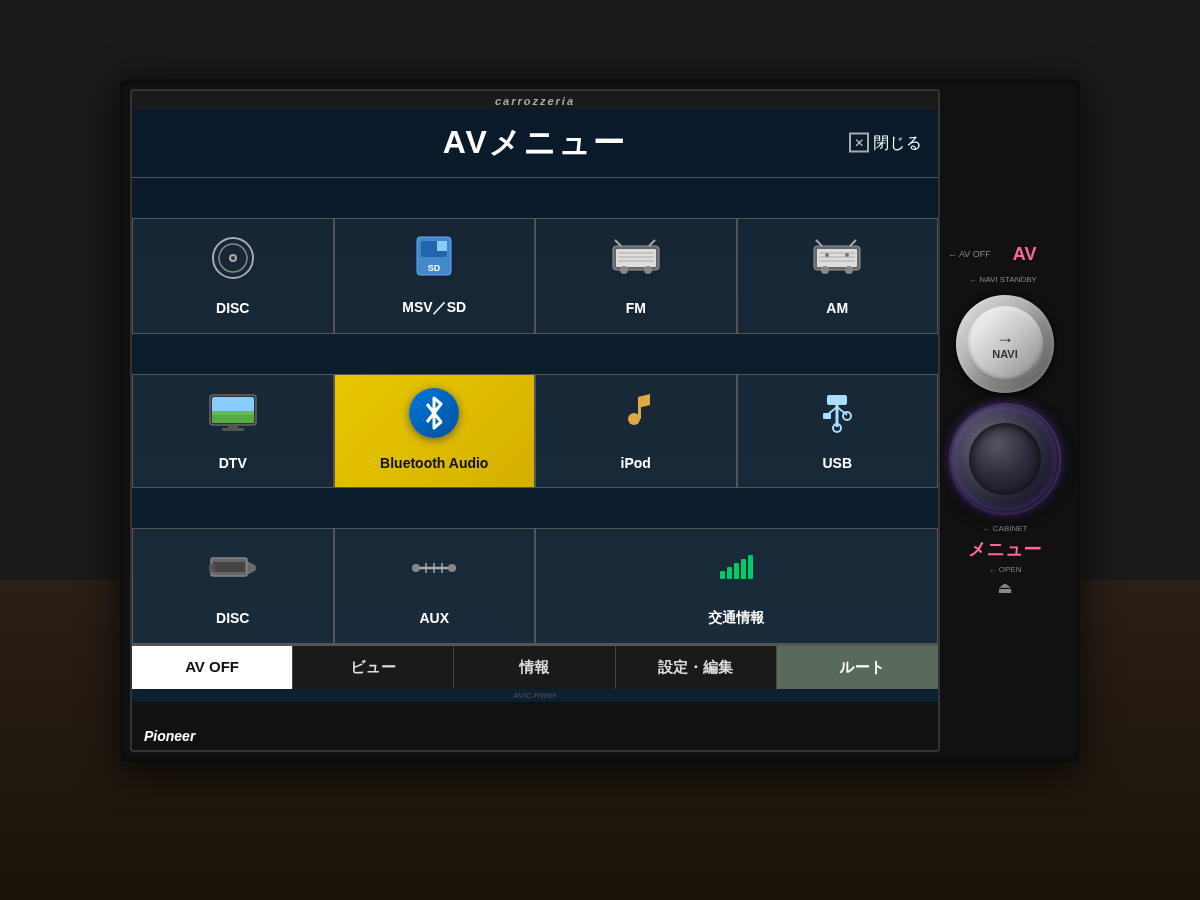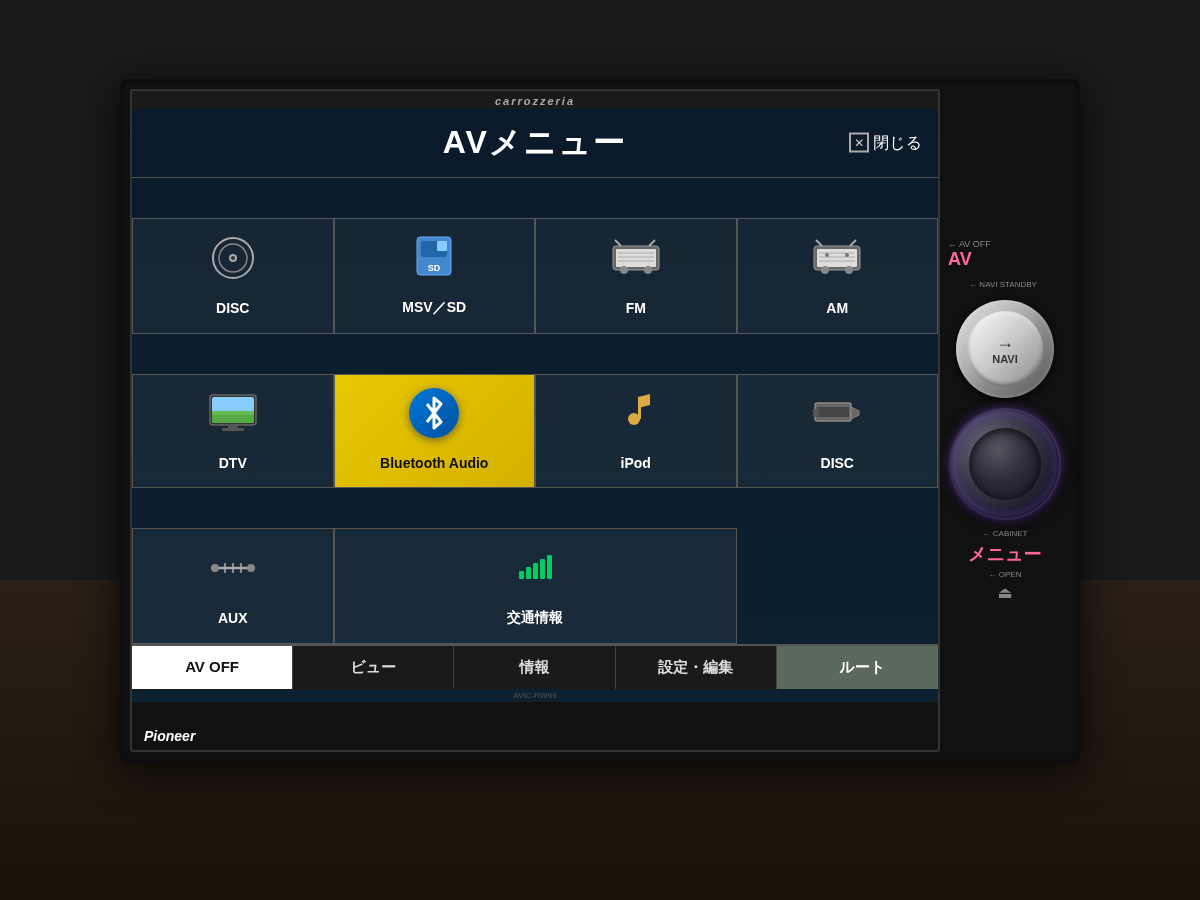--- a/index.html
+++ b/index.html
@@ -192,24 +192,24 @@
       display: flex;
       flex-direction: column;
       align-items: center;
       padding: 8px;
       gap: 10px;
       background: #111;
     }
 
     .right-top-area {
       display: flex;
-      flex-direction: column;
-      align-items: flex-start;
+      flex-direction: row;
+      align-items: center;
       width: 100%;
-      gap: 0;
+      gap: 18px;
     }
 
     .av-label {
       color: #ff6699;
       font-size: 18px;
       font-weight: bold;
       text-align: right;
       padding-right: 4px;
     }
     .av-off-label {
@@ -487,20 +487,36 @@
             <svg width="40" height="44" viewBox="0 0 40 44">
 
               <path d="M22 6 L34 3 L34 14 L22 17 Z" fill="#ddaa44"></path>
               <circle cx="18" cy="28" r="6" fill="#ddaa44"></circle>
               <rect x="22" y="8" width="3" height="20" fill="#ddaa44"></rect>
             </svg>
           </div>
           <span class="cell-label">iPod</span>
         </div>
 
+        <div class="menu-cell">
+          <div class="icon-container">
+            <svg width="40" height="44" viewBox="0 0 40 44">
+
+              <line x1="20" y1="4" x2="20" y2="36" stroke="#aaddff" stroke-width="3"></line>
+              <rect x="10" y="4" width="20" height="10" rx="2" fill="#aaddff"></rect>
+
+              <line x1="20" y1="16" x2="10" y2="24" stroke="#aaddff" stroke-width="2"></line>
+              <line x1="20" y1="16" x2="30" y2="24" stroke="#aaddff" stroke-width="2"></line>
+              <rect x="6" y="22" width="8" height="6" rx="1" fill="#aaddff"></rect>
+              <circle cx="30" cy="25" r="4" fill="none" stroke="#aaddff" stroke-width="2"></circle>
+              <circle cx="20" cy="37" r="4" fill="none" stroke="#aaddff" stroke-width="2"></circle>
+            </svg>
+          </div>
+          <span class="cell-label">USB</span>
+        </div>
 
         <div class="menu-cell" style="grid-column: span 1;">
           <div class="icon-container">
             <svg width="48" height="28" viewBox="0 0 48 28">
               <rect x="2" y="4" width="36" height="18" rx="2" fill="#666" stroke="#888" stroke-width="1.5"></rect>
               <rect x="4" y="8" width="32" height="10" rx="1" fill="#444"></rect>
 
               <rect x="0" y="10" width="6" height="8" rx="1" fill="#555"></rect>
               <path d="M38 8 L46 12 L46 16 L38 20 Z" fill="#666" stroke="#888" stroke-width="1"></path>
             </svg>

